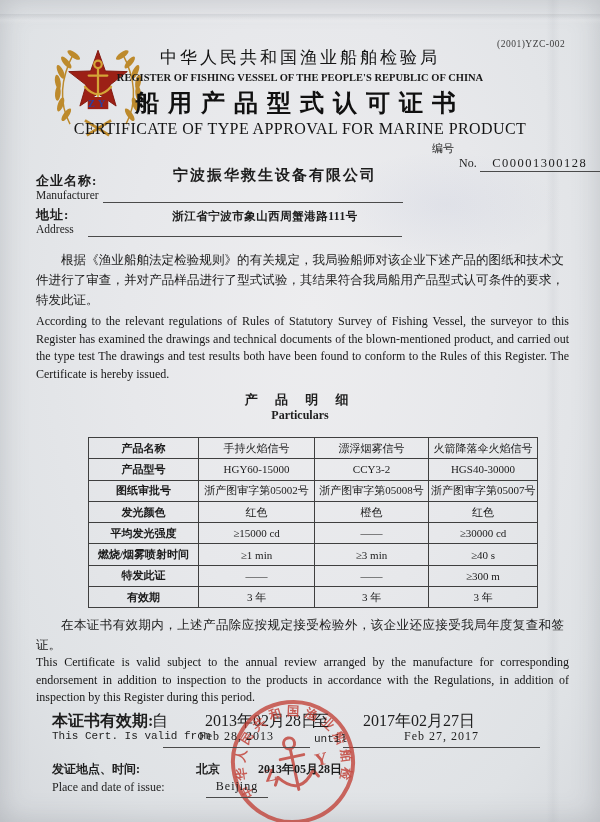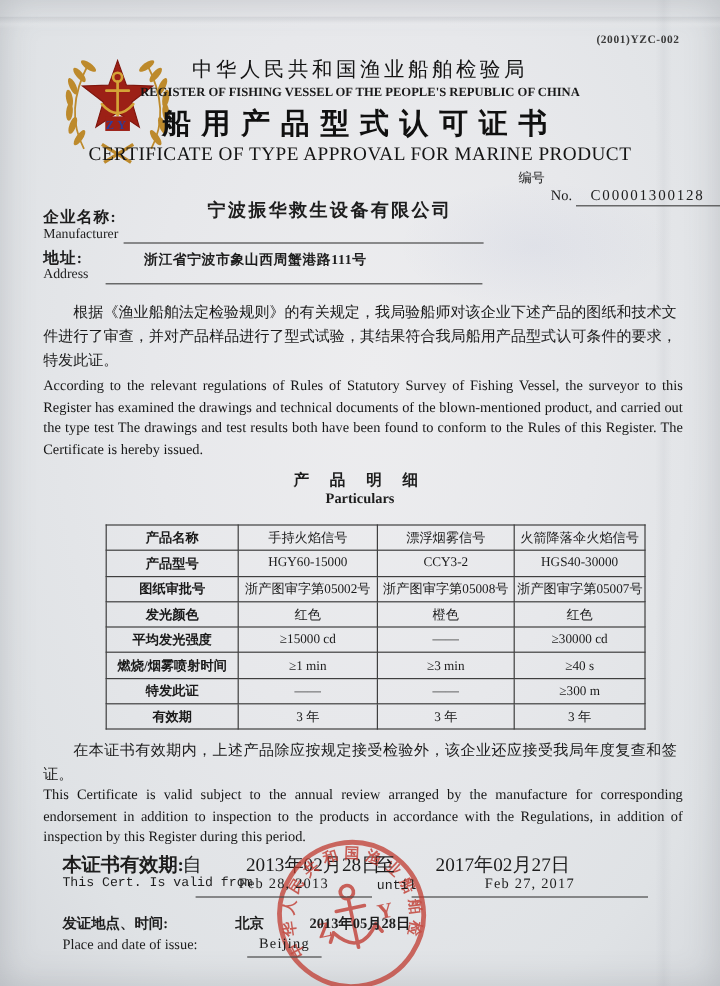--- a/index.html
+++ b/index.html
@@ -12,37 +12,37 @@
   }
   
   .crease-top{position:absolute;left:0;top:14px;width:100%;height:10px;
     background:linear-gradient(180deg,rgba(120,125,135,.14),rgba(255,255,255,.12) 60%,rgba(0,0,0,0));}
   .crease-right{position:absolute;right:40px;top:0;width:14px;height:100%;
     background:linear-gradient(90deg,rgba(0,0,0,0),rgba(130,135,145,.08),rgba(0,0,0,0));}
   .ghost{position:absolute;left:330px;top:150px;width:230px;height:110px;opacity:.05;
     background:radial-gradient(ellipse at 50% 50%, #3a4f9e 0%, rgba(58,79,158,0) 70%);}
   .abs{position:absolute;}
   .ctr{left:0;right:0;text-align:center;}
-  .form-code{left:497px;top:29px;font-size:9.5px;color:#3a3a3a;letter-spacing:.5px;font-weight:bold;}
+  .form-code{left:497px;top:39px;font-size:9.5px;color:#3a3a3a;letter-spacing:.5px;}
   .authority-cn{top:46px;font-size:17px;letter-spacing:3px;color:#141414;}
   .authority-en{top:72px;font-size:10.5px;font-weight:700;letter-spacing:0;color:#181818;}
   .title-cn{top:87px;font-size:24px;font-weight:600;letter-spacing:9px;color:#101010;}
   .title-en{top:120px;font-size:16px;color:#131313;letter-spacing:.4px;}
   .uline{display:inline-block;border-bottom:1px solid #4a4a4a;text-align:center;}
   .no-cn{left:432px;top:141px;font-size:11px;}
   .no-row{left:432px;top:156px;font-size:12px;margin-left:27px;}
   .no-row .uline{width:120px;letter-spacing:1.5px;font-size:12.5px;}
   .lab-cn{font-size:13px;font-weight:700;letter-spacing:1px;}
   .lab-en{font-size:11.5px;}
   .mfr-cn{left:36px;top:172px;}
   .mfr-val{left:140px;top:166px;width:270px;text-align:center;font-size:15px;font-weight:700;letter-spacing:2px;}
   .mfr-en{left:36px;top:189px;}
   .mfr-line{left:103px;top:184px;width:300px;height:18px;border-bottom:1px solid #4a4a4a;}
   .addr-cn{left:36px;top:206px;}
-  .addr-val{left:120px;top:209px;width:290px;font-size:11.5px;font-weight:700;letter-spacing:.5px;}
+  .addr-val{left:120px;top:209px;width:290px;text-align:center;font-size:11.5px;font-weight:700;letter-spacing:.5px;}
   .addr-en{left:36px;top:223px;}
   .addr-line{left:88px;top:218px;width:314px;height:18px;border-bottom:1px solid #4a4a4a;}
   .para-cn{left:36px;width:528px;font-size:12.5px;line-height:20px;text-align:justify;text-indent:2em;color:#1a1a1a;}
   .para-en{left:36px;width:533px;font-size:12px;line-height:17.5px;text-align:justify;color:#161616;}
   .intro-cn{top:250px;}
   .intro-en{top:313px;}
   .annual-cn{top:615px;}
   .annual-en{top:654px;}
   .part-cn{top:391px;font-size:13px;font-weight:700;letter-spacing:7px;}
   .part-en{top:408px;font-size:12px;font-weight:700;}

